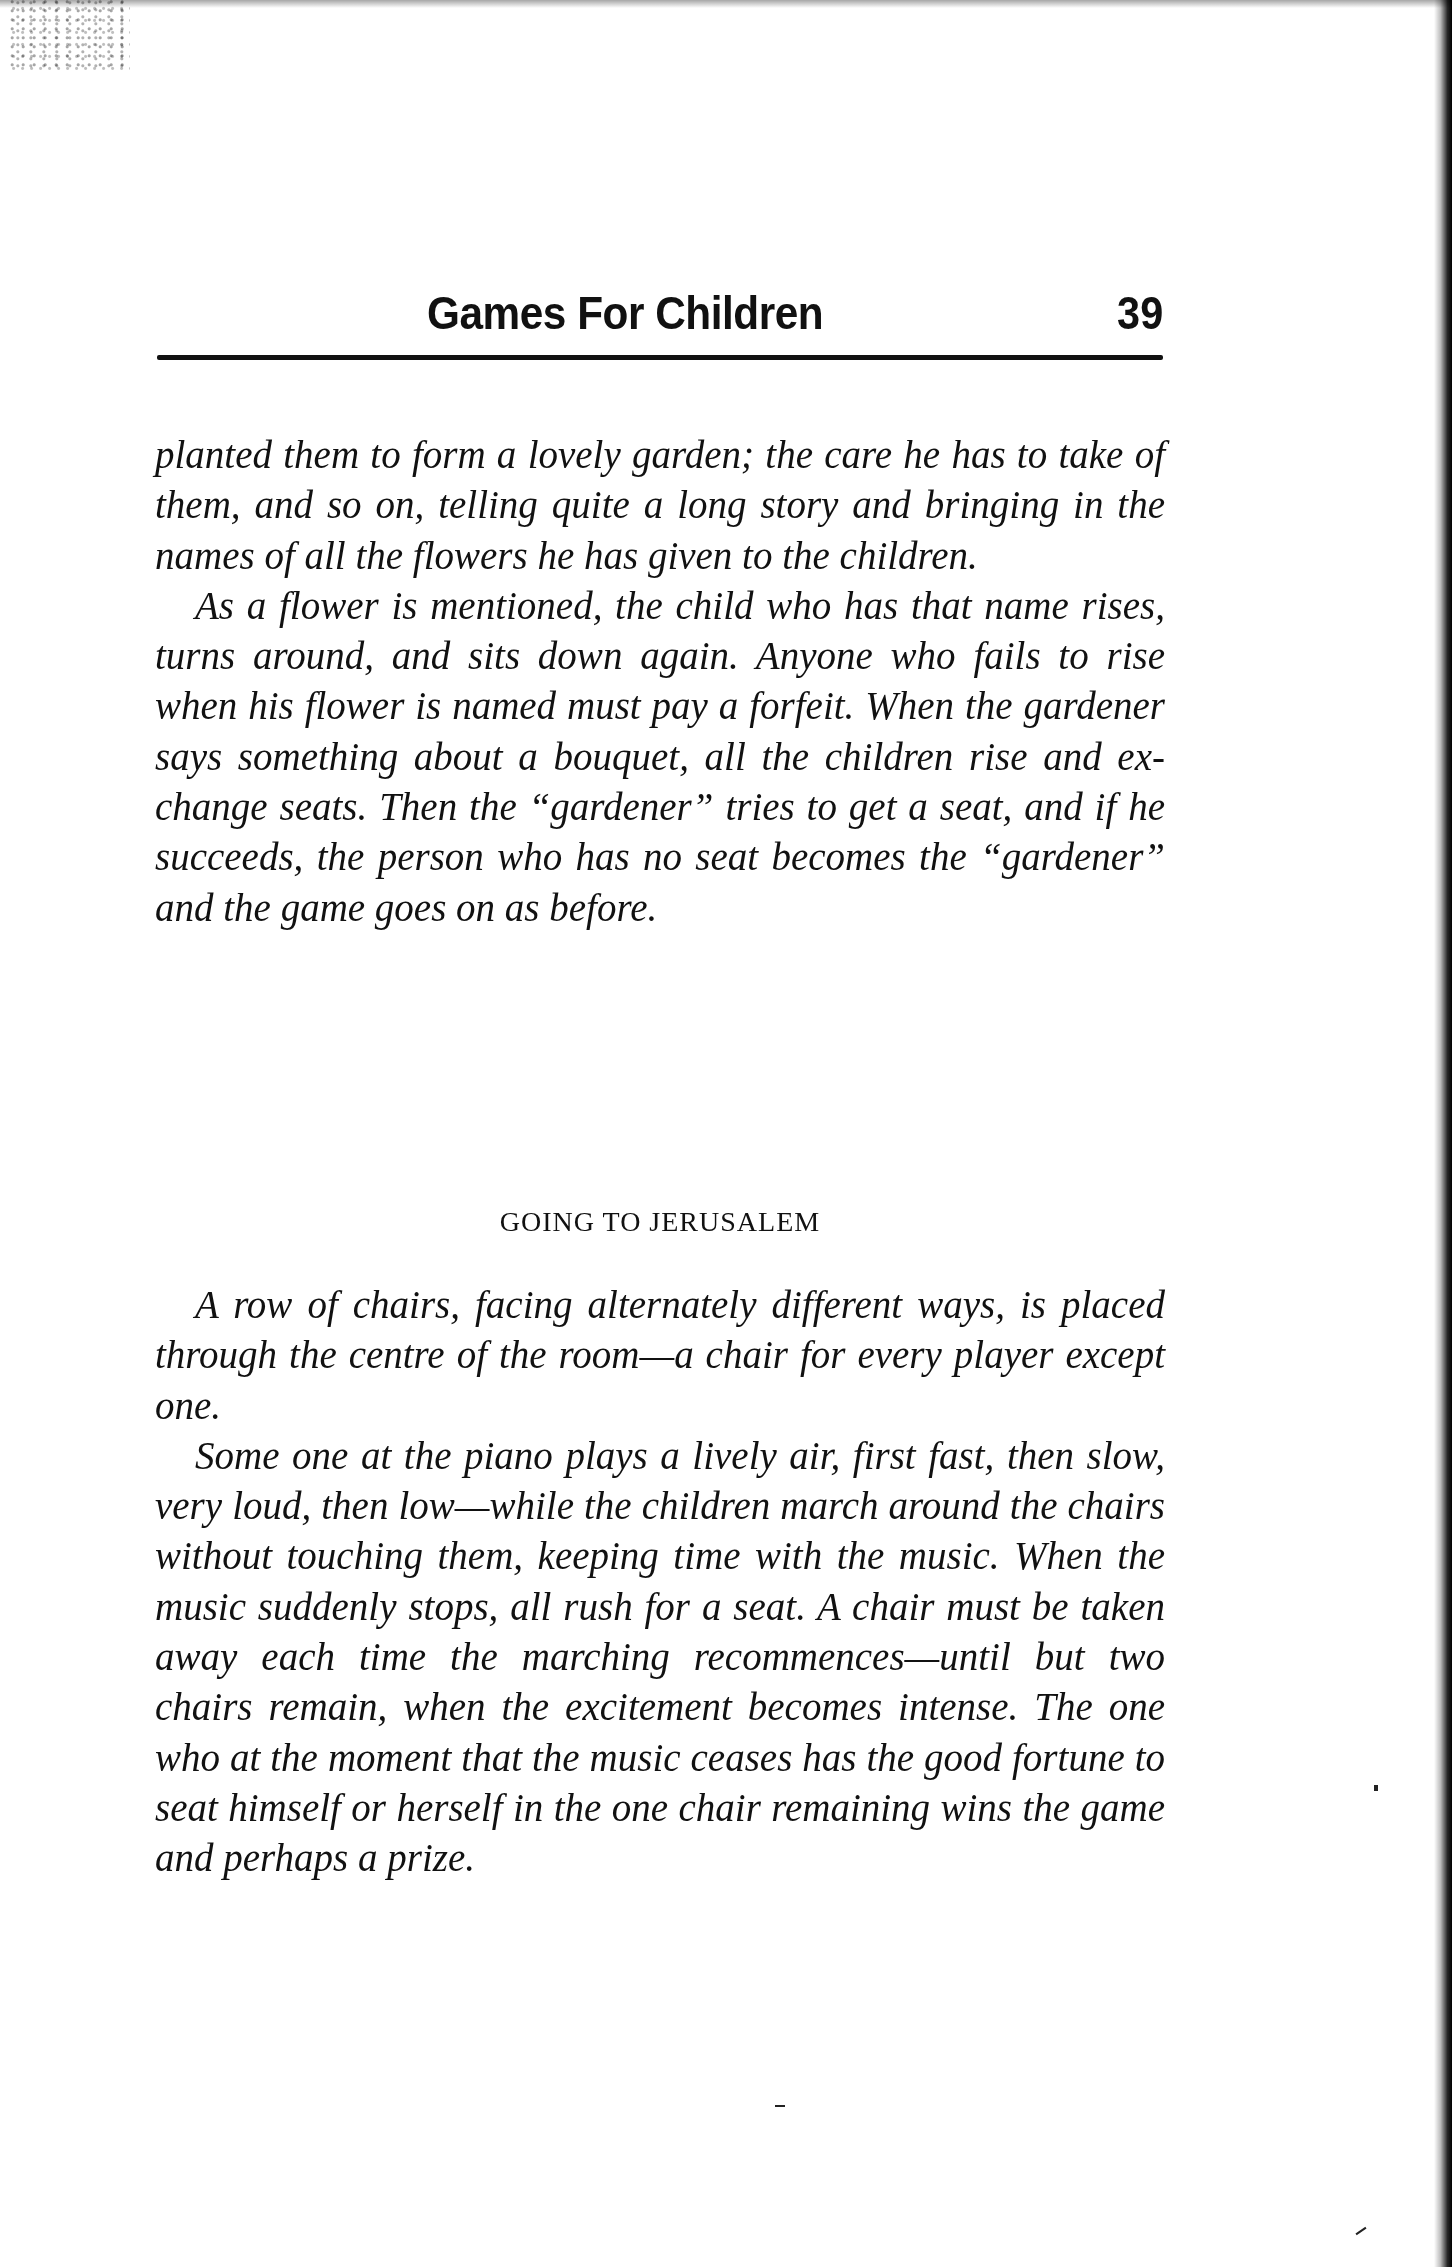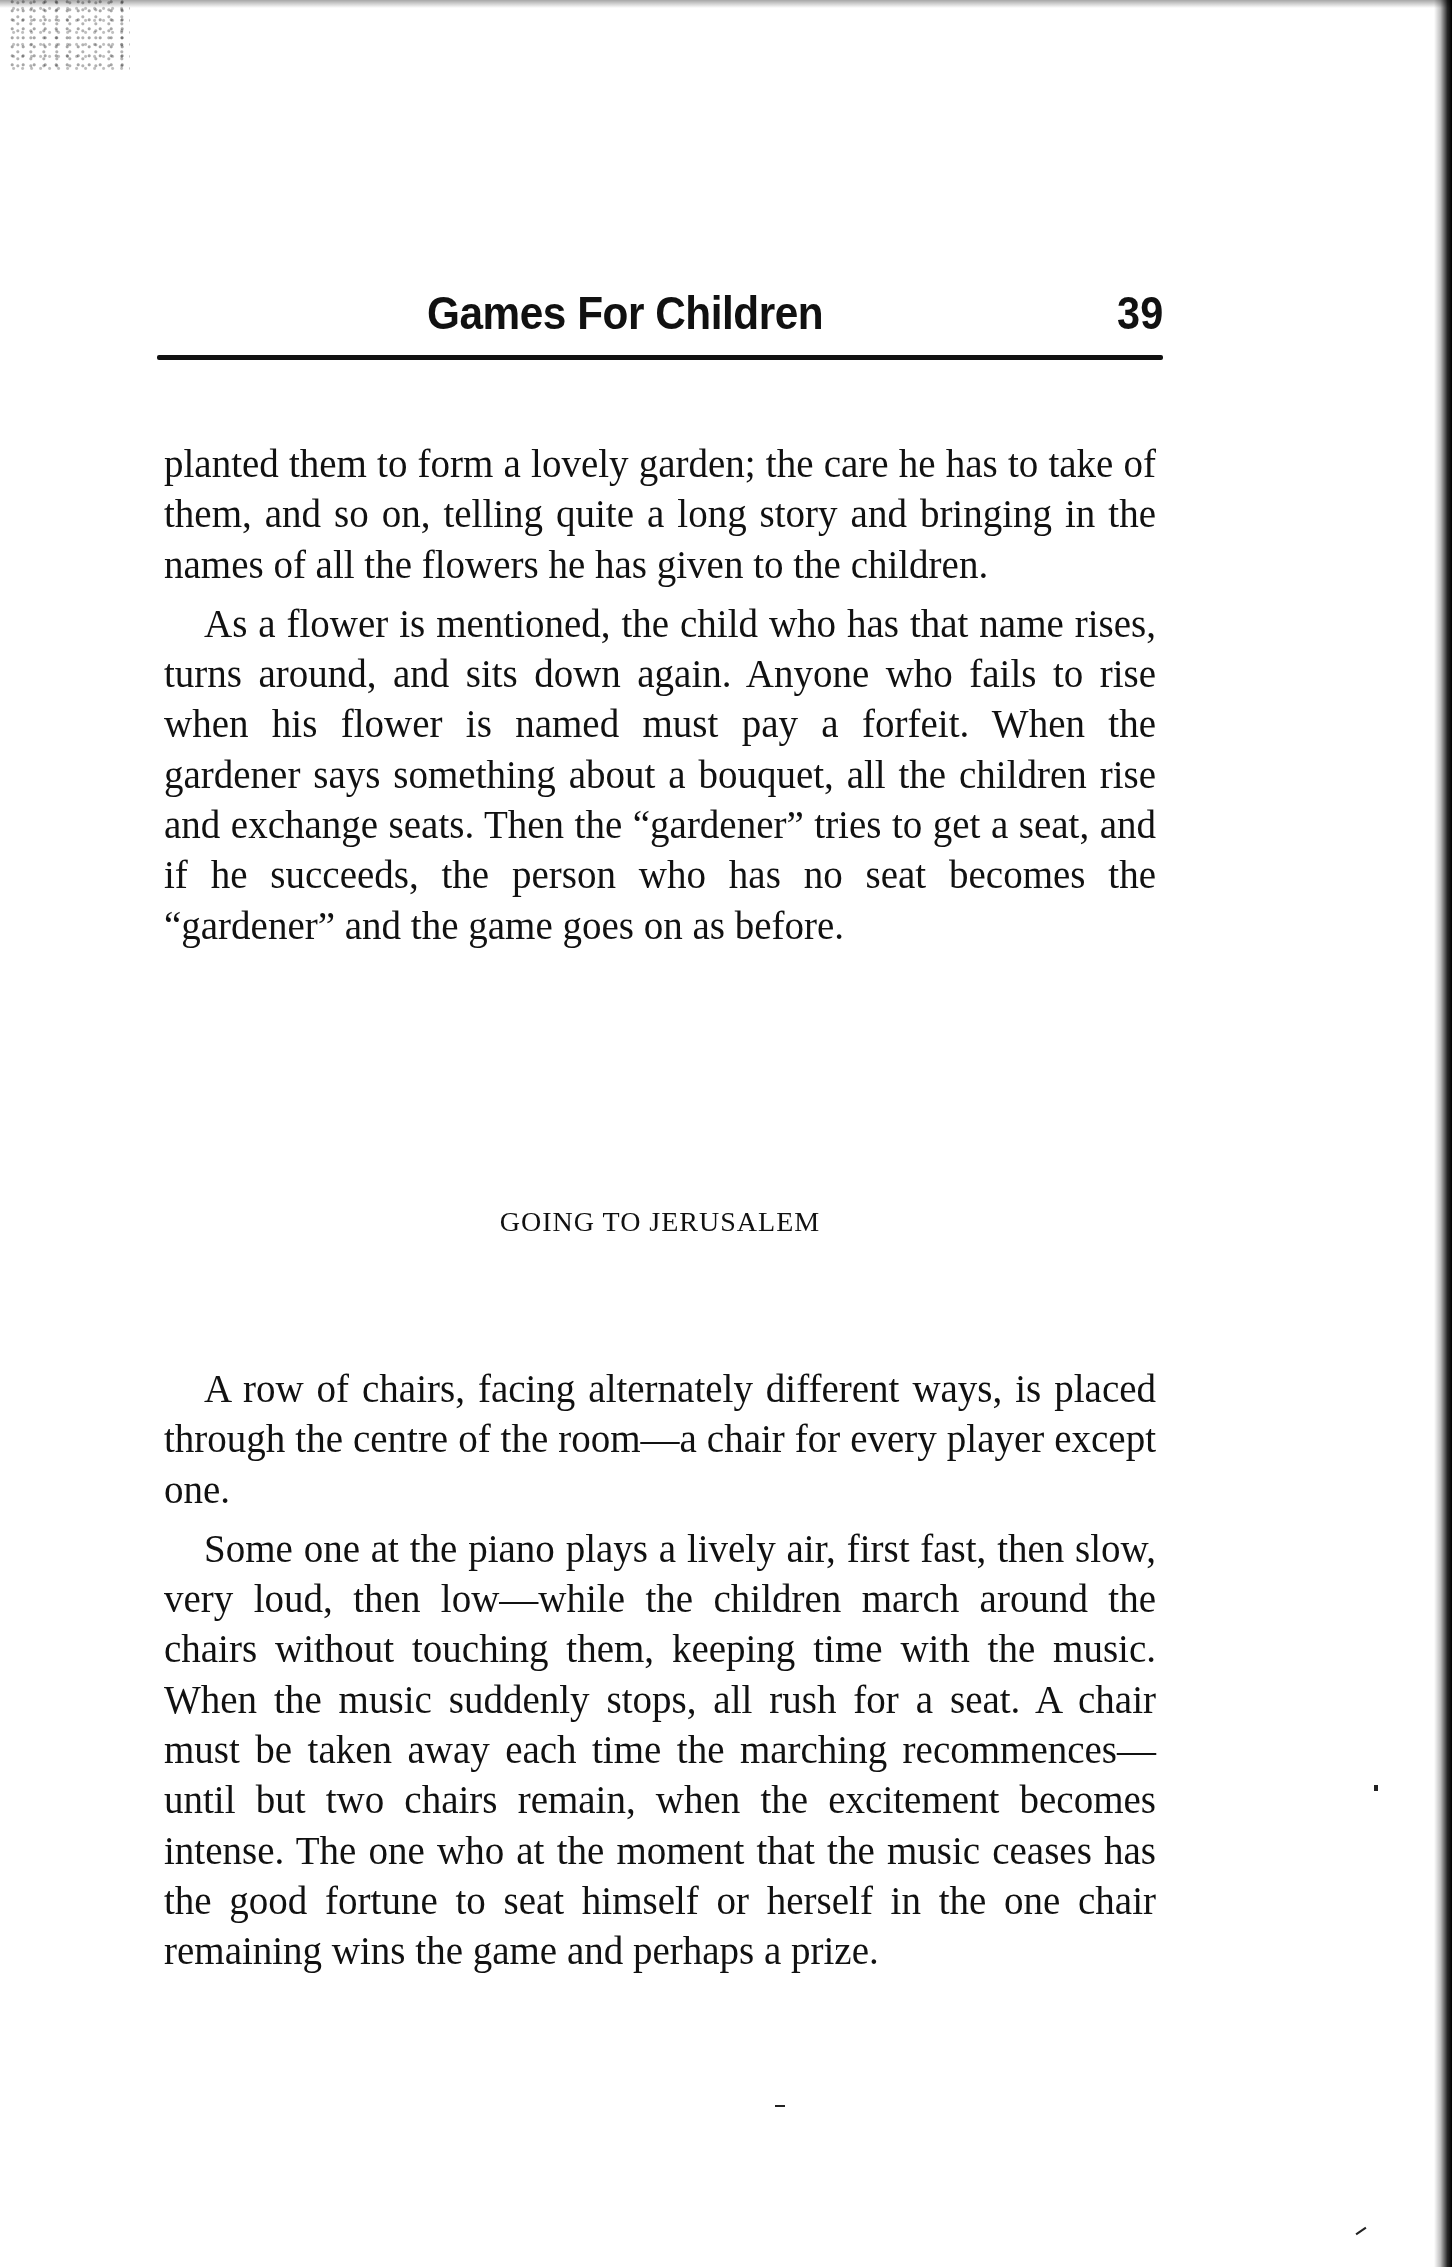--- a/index.html
+++ b/index.html
@@ -90,38 +90,39 @@
   .body-text {
     position: absolute;
     left: 155px;
     width: 1010px;
     font-size: 39px;
     line-height: 50.3px;
     text-align: justify;
     text-align-last: auto;
   }
   .body-text p {
-    margin: 9px;
+    margin: 0;
+    font-style: italic;
   }
   .body-text p.indent {
     text-indent: 40px;
   }
   .block-1 { top: 430px; }
   .section-heading {
     position: absolute;
     left: 155px;
     top: 1192px;
     width: 1010px;
     text-align: center;
     font-size: 28px;
     line-height: 60px;
     letter-spacing: 1px;
     color: #111;
   }
-  .block-2 { top: 1355px; }
+  .block-2 { top: 1280px; }
 
   .last-line {
     text-align-last: left;
   }
   .stray-mark {
     position: absolute;
     background: #222;
   }
 </style>
 </head>

